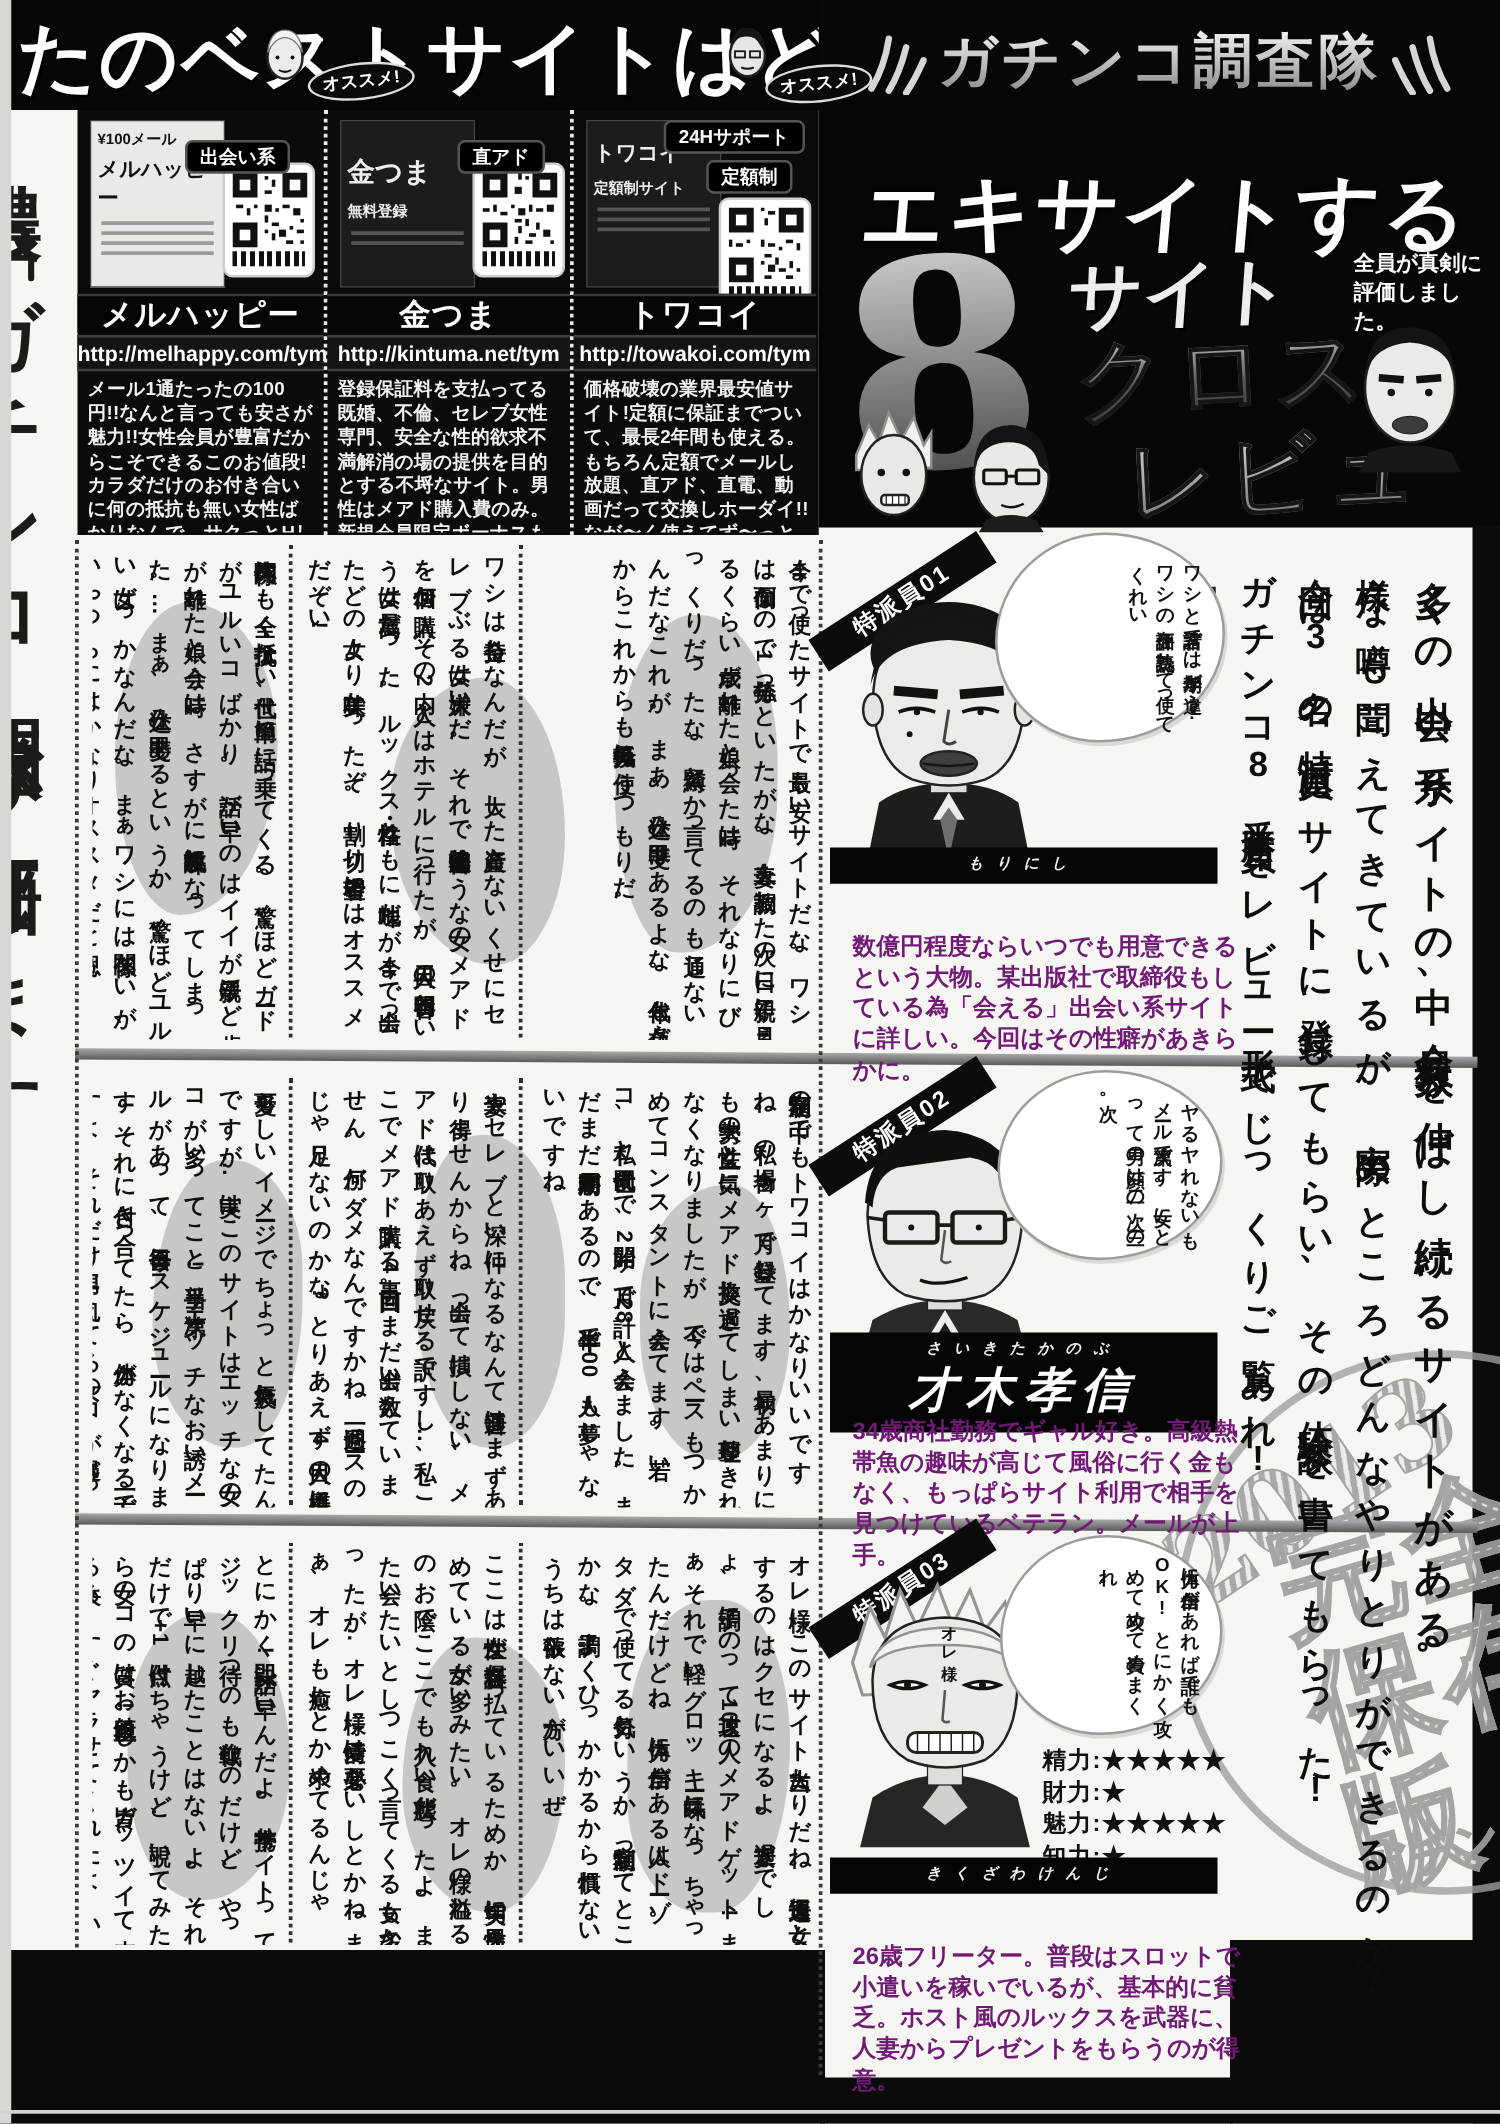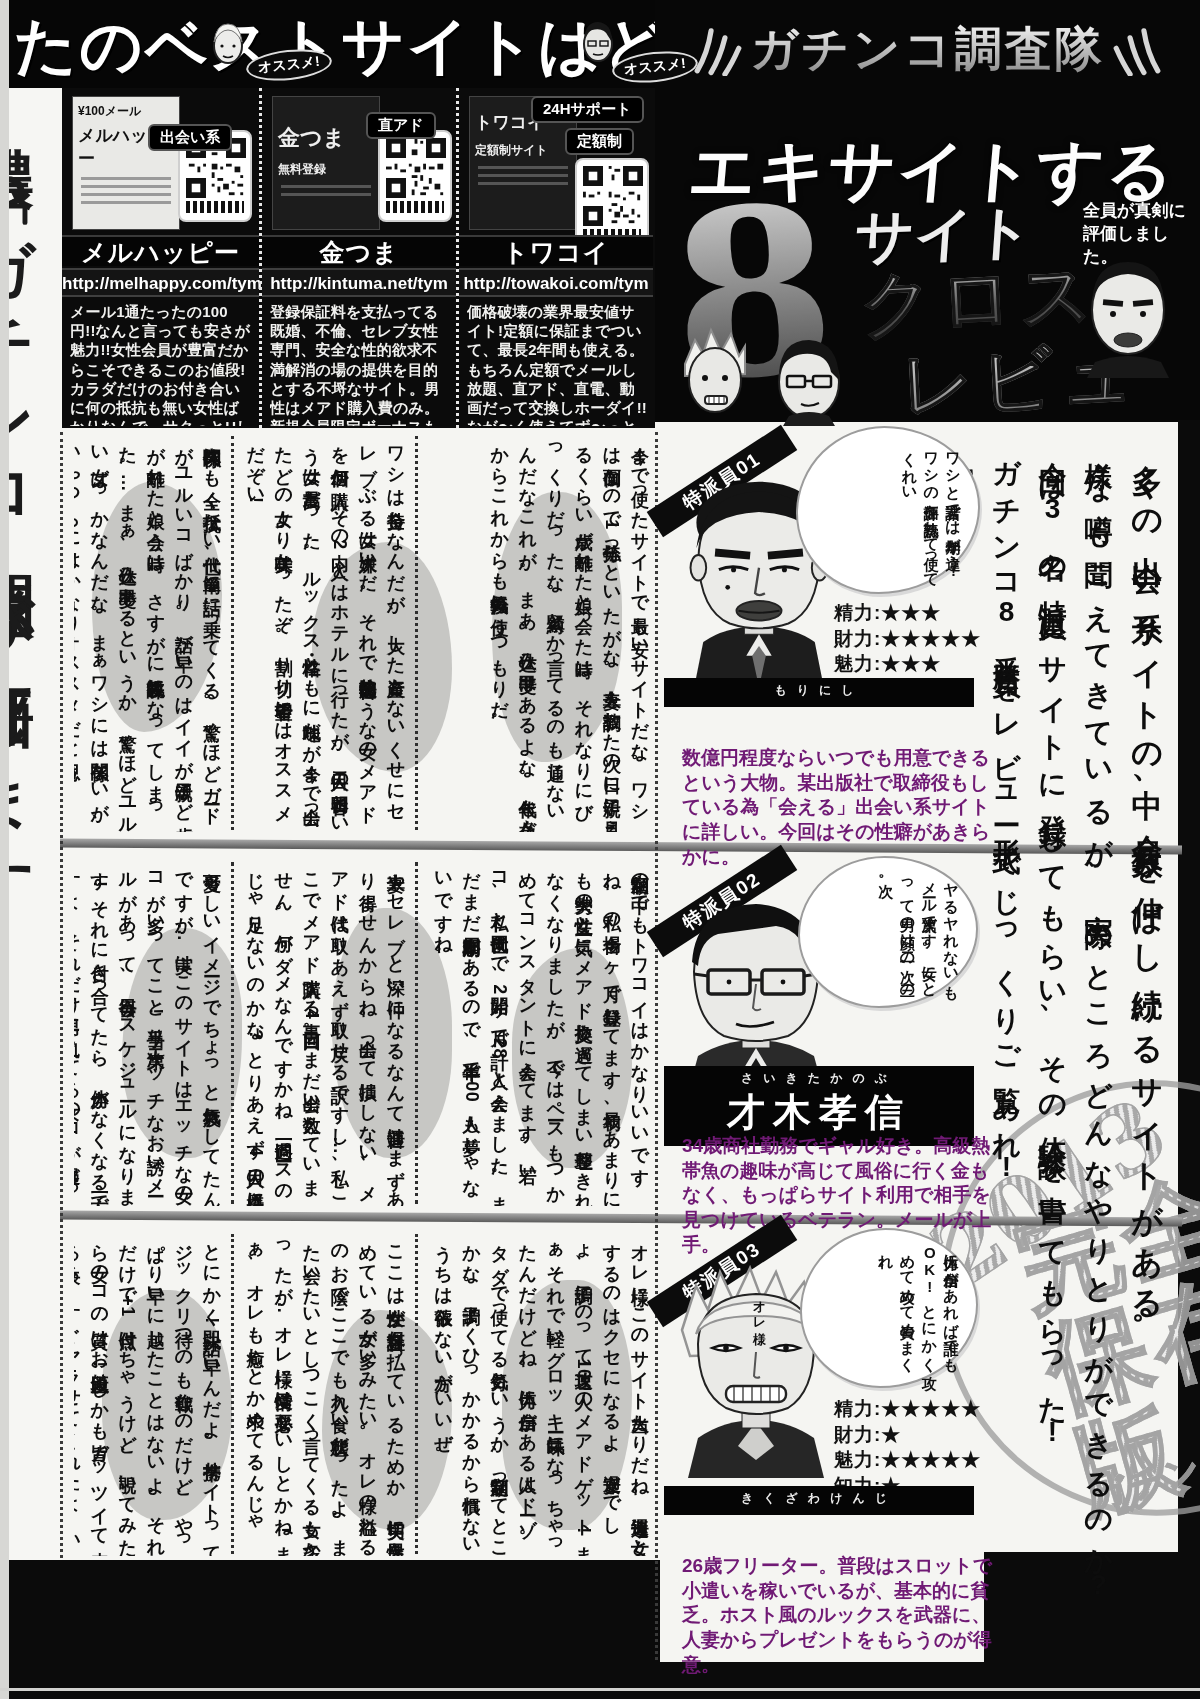--- a/index.html
+++ b/index.html
@@ -158,20 +158,21 @@
   .bubble .btxt {
     position:absolute; right:14px; top:14px; bottom:12px;
     writing-mode:vertical-rl; text-orientation:upright;
     font-weight:700; font-size:15px; line-height:1.45; color:#111;
   }
   .ratings { position:absolute; }
   .rating-row { font-weight:900; font-size:19px; line-height:1.35; letter-spacing:1px; white-space:nowrap; }
   .name-box {
     position:absolute; left:6px; width:310px; background:#050505; color:#fff; text-align:center;
     padding:4px 0 8px;
+    font-style:italic;
   }
   .kana { display:block; font-size:12px; letter-spacing:10px; color:#eee; font-weight:700; }
   .rname { display:block; font-size:38px; font-weight:900; letter-spacing:8px; font-family:"DejaVu Serif", serif; }
   .bio { position:absolute; left:24px; width:316px; font-weight:700; font-size:19px; line-height:1.3; color:#701a75; }
   .forehead-label {
     position:absolute; writing-mode:vertical-rl; text-orientation:upright;
     font-weight:900; font-size:13px; color:#111; z-index:5;
   }
 
   
@@ -210,21 +211,21 @@
   <div class="abs scan-edge"></div>
 
   <div class="abs" id="cards-panel">
 
     <div class="card" style="left:0">
       <div class="thumb light">
         <span class="t1">¥100メール</span>
         <span class="t2">メルハッピー</span>
         <span class="bars"><i></i><i></i><i></i><i></i></span>
       </div>
-      <div class="site-badge" style="left:86px; top:36px;font-family:Liberation Serif, serif;">出会い系</div>
+      <div class="site-badge" style="left:86px; top:24px;font-family:Liberation Serif, serif;">出会い系</div>
       <div class="qr-box">
         <svg viewBox="0 0 21 21">
           <rect x="0" y="0" width="21" height="21" fill="#fff"></rect>
           <g fill="#111">
             <rect x="0" y="0" width="7" height="7"></rect>
               <rect x="14" y="0" width="7" height="7"></rect>
               <rect x="0" y="14" width="7" height="7"></rect>
             <rect x="2" y="2" width="3" height="3" fill="#fff"></rect>
               <rect x="16" y="2" width="3" height="3" fill="#fff"></rect>
               <rect x="2" y="16" width="3" height="3" fill="#fff"></rect>
@@ -493,26 +494,20 @@
       <circle cx="69" cy="106" r="2.6" fill="#111"></circle>
         <circle cx="121" cy="106" r="2.6" fill="#111"></circle>
       <path d="M95 104 L91 130 Q95 134 101 130" stroke="#444" fill="none" stroke-width="2.4"></path>
       <ellipse cx="95" cy="148" rx="23" ry="10" fill="#3f3f3d" stroke="#222" stroke-width="2"></ellipse>
       <path d="M74 148 Q95 152 116 148" stroke="#151515" stroke-width="2" fill="none"></path>
       <circle cx="63" cy="124" r="2.4" fill="#111"></circle>
     </svg>
     <div class="bubble" style="left:138px; top:-6px; width:184px; height:168px;">
       <div class="btxt">ワシと諸君では年期が違う!ワシの評価を熟読して使ってくれい</div>
     </div>
-    <div class="ratings" style="left:176px; top:168px;">
-      <div class="rating-row"><span>精力:</span><span>★★★</span></div>
-      <div class="rating-row"><span>財力:</span><span>★★★★★</span></div>
-      <div class="rating-row"><span>魅力:</span><span>★★★</span></div>
-      <div class="rating-row"><span>知力:</span><span>★★★★</span></div>
-    </div>
     <div class="name-box" style="top:246px;">
       <span class="kana">もりにし</span>
     </div>
     <div class="bio" style="top:314px;">数億円程度ならいつでも用意できるという大物。某出版社で取締役もしている為「会える」出会い系サイトに詳しい。今回はその性癖があきらかに。</div>
   </div>
 
   <div class="reviewer" style="top:858px; height:352px;">
     <div class="ribbon" style="top:28px;">特派員02</div>
     <svg class="portrait" style="top:30px;" width="185" height="205" viewBox="0 0 185 205">
       <path d="M24 205 L34 168 Q60 152 92 152 Q124 152 150 168 L160 205 Z" fill="#2a2a2a"></path>

